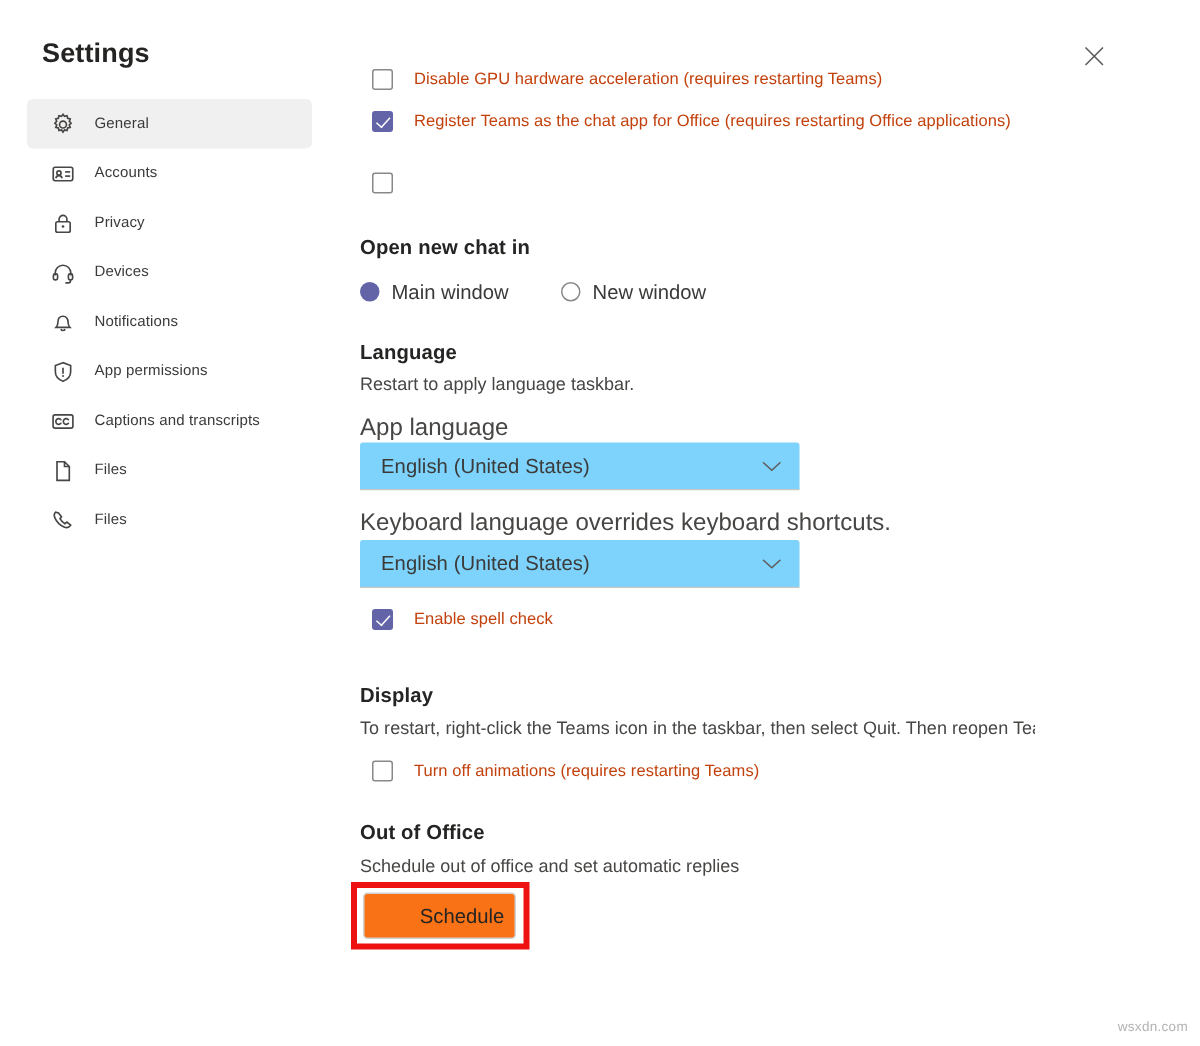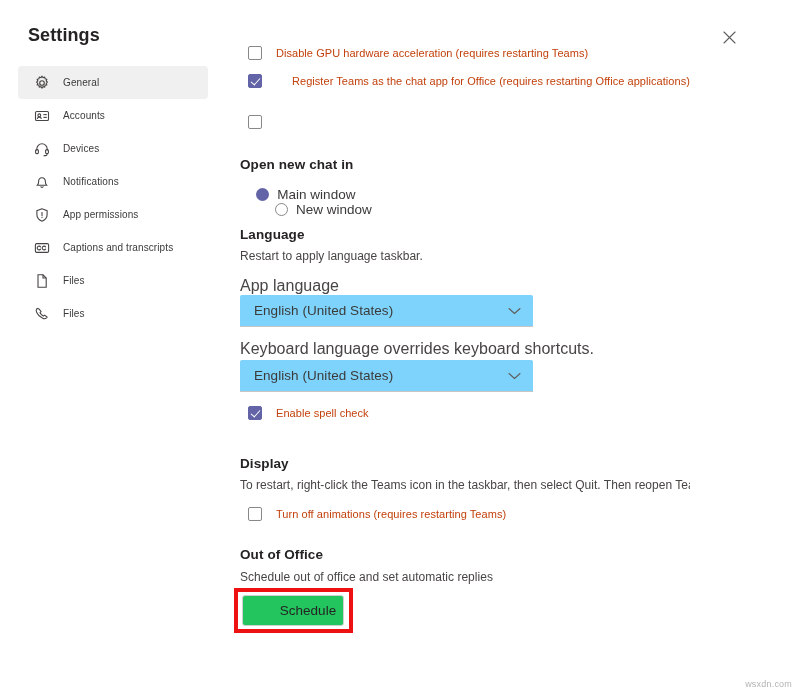--- a/index.html
+++ b/index.html
@@ -219,21 +219,21 @@
     border: 4px solid #ee1111;
     box-sizing: border-box;
     pointer-events: none;
   }
   #schedule-button {
     position: absolute;
     left: 242px;
     top: 595px;
     width: 102px;
     height: 31px;
-    background: #22c55e;
+    background: #f97316;
     border: 1px solid #d1d1d1;
     border-radius: 3px;
     font-family: "Liberation Sans", sans-serif;
     font-size: 13.5px;
     color: #252423;
     cursor: pointer;
     display: flex;
     align-items: center;
     justify-content: center;
     box-sizing: border-box;
@@ -287,20 +287,30 @@
           <rect x="1.5" y="3.5" width="13" height="9" rx="1.3"></rect>
           <circle cx="5.3" cy="7.3" r="1.4"></circle>
           <path d="M3.2 10.8c.3-1.1 1.1-1.7 2.1-1.7s1.8.6 2.1 1.7"></path>
           <line x1="9.4" y1="6.6" x2="12.8" y2="6.6"></line>
           <line x1="9.4" y1="9.4" x2="12.8" y2="9.4"></line>
         </svg>
       </span>
       <span class="nav-label">Accounts</span>
     </div>
 
+    <div class="nav-item">
+      <span class="nav-icon">
+        <svg width="16" height="16" viewBox="0 0 16 16" fill="none" stroke="#484644" stroke-width="1.1">
+          <rect x="3.2" y="6.8" width="9.6" height="7" rx="1.2"></rect>
+          <path d="M5.4 6.8V5.2a2.6 2.6 0 0 1 5.2 0v1.6"></path>
+          <circle cx="8" cy="10" r=".9" fill="#484644" stroke="none"></circle>
+        </svg>
+      </span>
+      <span class="nav-label">Privacy</span>
+    </div>
 
     <div class="nav-item">
       <span class="nav-icon">
         <svg width="16" height="16" viewBox="0 0 16 16" fill="none" stroke="#484644" stroke-width="1.1">
           <path d="M2.8 9.6V8a5.2 5.2 0 0 1 10.4 0v1.6"></path>
           <rect x="1.6" y="8.6" width="2.8" height="4" rx="1.1"></rect>
           <rect x="11.6" y="8.6" width="2.8" height="4" rx="1.1"></rect>
           <path d="M13 12.6v.6a1.4 1.4 0 0 1-1.4 1.4H9.6"></path>
         </svg>
       </span>
@@ -360,32 +370,32 @@
 
   </nav>
 
   <div id="settings-content">
 
     <div class="opt-row abs" style="left:0; top:4px; width:452px;">
       <span class="checkbox"></span>
       <span class="opt-label">Disable GPU hardware acceleration (requires restarting Teams)</span>
     </div>
 
-    <div class="opt-row abs" style="left:0; top:32px; width:452px;gap:16px;">
+    <div class="opt-row abs" style="left:0; top:32px; width:452px;">
       <span class="checkbox checked"></span>
       <span class="opt-label">Register Teams as the chat app for Office (requires restarting Office applications)</span>
     </div>
 
     <div class="opt-row abs" style="left:0; top:73px; width:452px;">
       <span class="checkbox"></span>
     </div>
 
     <div class="section-head abs" style="left:2px; top:117px;">Open new chat in</div>
 
-    <div id="radio-group-open-new-chat" class="abs" style="left:2px; top:147px;flex-direction:column;">
+    <div id="radio-group-open-new-chat" class="abs" style="left:2px; top:147px;">
       <div class="radio-opt">
         <span class="radio selected"></span>
         <span class="radio-label">Main window</span>
       </div>
       <div class="radio-opt" style="margin-left:35px;">
         <span class="radio"></span>
         <span class="radio-label">New window</span>
       </div>
     </div>
 

